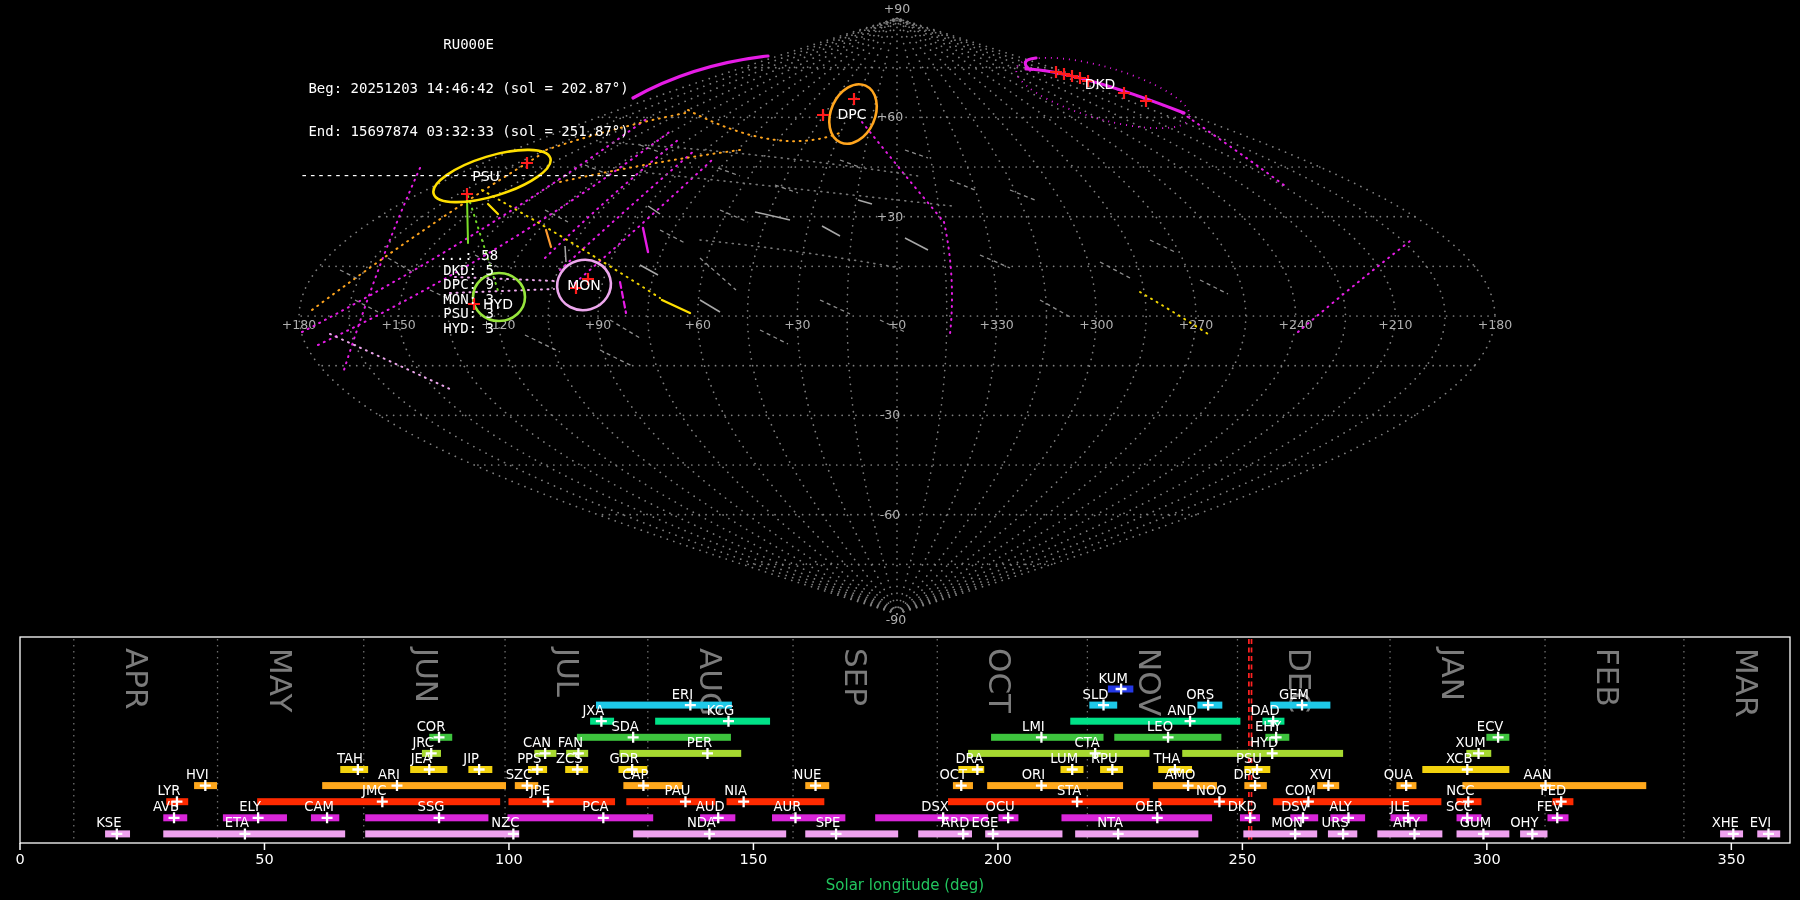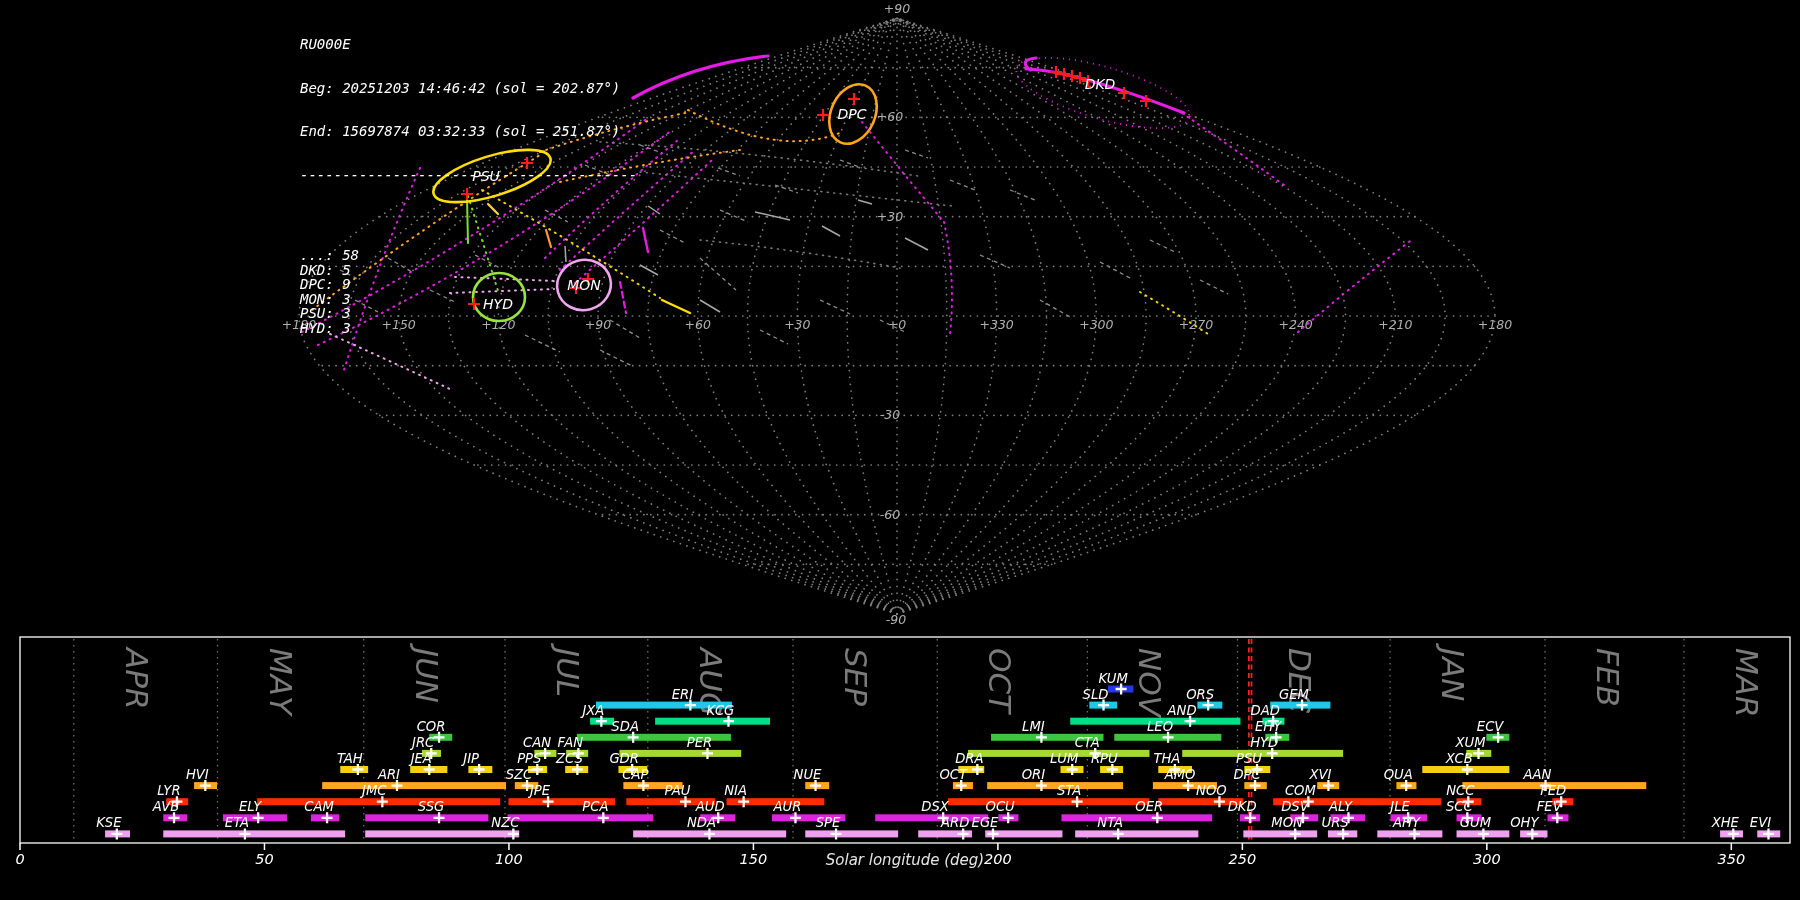--- a/index.html
+++ b/index.html
@@ -1,23 +1,23 @@
 <!DOCTYPE html>
 <html><head>
 <meta charset="utf-8">
 <style>
   html,body{margin:0;padding:0;background:#000;}
   #app{position:relative;width:1800px;height:900px;background:#000;overflow:hidden;
-       font-family:"DejaVu Sans",sans-serif;font-style:italic;}
+       font-family:"DejaVu Sans",sans-serif;}
   #info-panel{position:absolute;left:300px;top:8px;color:#fff;
-      font-family:"DejaVu Sans Mono",monospace;font-size:14px;line-height:14.5px;white-space:pre;}
+      font-family:"DejaVu Sans Mono",monospace;font-size:14px;line-height:14.5px;white-space:pre;text-align:center;}
   #info-panel .gap{height:8px;}
   svg{position:absolute;left:0;top:0;}
-  .axis-title{position:absolute;left:10px;top:851px;width:1790px;text-align:center;
-      color:#e5e5e5;font-size:15px;font-family:"DejaVu Sans",sans-serif;}
+  .axis-title{position:absolute;left:10px;top:876px;width:1790px;text-align:center;
+      color:#22c55e;font-size:15px;font-family:"DejaVu Sans",sans-serif;}
 </style>
 </head>
 <body>
 
 <div id="app">
 
   <svg id="scene" width="1800" height="900">
     <g id="sky-layer">
         <g stroke="#8a8a8a" fill="none" stroke-width="1.7" stroke-dasharray="0.1 6.8" stroke-linecap="round" opacity="0.92">
           <polyline points="897.0,614.0 917.9,607.4 938.7,600.8 959.5,594.1 980.2,587.5 1000.8,580.9 1021.3,574.3 1041.7,567.6 1061.8,561.0 1081.8,554.4 1101.5,547.8 1121.0,541.2 1140.2,534.5 1159.1,527.9 1177.7,521.3 1196.0,514.7 1213.9,508.0 1231.4,501.4 1248.5,494.8 1265.2,488.2 1281.4,481.6 1297.1,474.9 1312.4,468.3 1327.2,461.7 1341.4,455.1 1355.1,448.4 1368.2,441.8 1380.8,435.2 1392.8,428.6 1404.1,422.0 1414.9,415.3 1425.0,408.7 1434.5,402.1 1443.3,395.5 1451.5,388.8 1458.9,382.2 1465.7,375.6 1471.8,369.0 1477.2,362.4 1481.9,355.7 1485.9,349.1 1489.2,342.5 1491.7,335.9 1493.5,329.2 1494.6,322.6 1495.0,316.0 1494.6,309.4 1493.5,302.8 1491.7,296.1 1489.2,289.5 1485.9,282.9 1481.9,276.3 1477.2,269.6 1471.8,263.0 1465.7,256.4 1458.9,249.8 1451.5,243.2 1443.3,236.5 1434.5,229.9 1425.0,223.3 1414.9,216.7 1404.1,210.0 1392.8,203.4 1380.8,196.8 1368.2,190.2 1355.1,183.6 1341.4,176.9 1327.2,170.3 1312.4,163.7 1297.1,157.1 1281.4,150.4 1265.2,143.8 1248.5,137.2 1231.4,130.6 1213.9,124.0 1196.0,117.3 1177.7,110.7 1159.1,104.1 1140.2,97.5 1121.0,90.8 1101.5,84.2 1081.8,77.6 1061.8,71.0 1041.7,64.4 1021.3,57.7 1000.8,51.1 980.2,44.5 959.5,37.9 938.7,31.2 917.9,24.6 897.0,18.0"></polyline>

